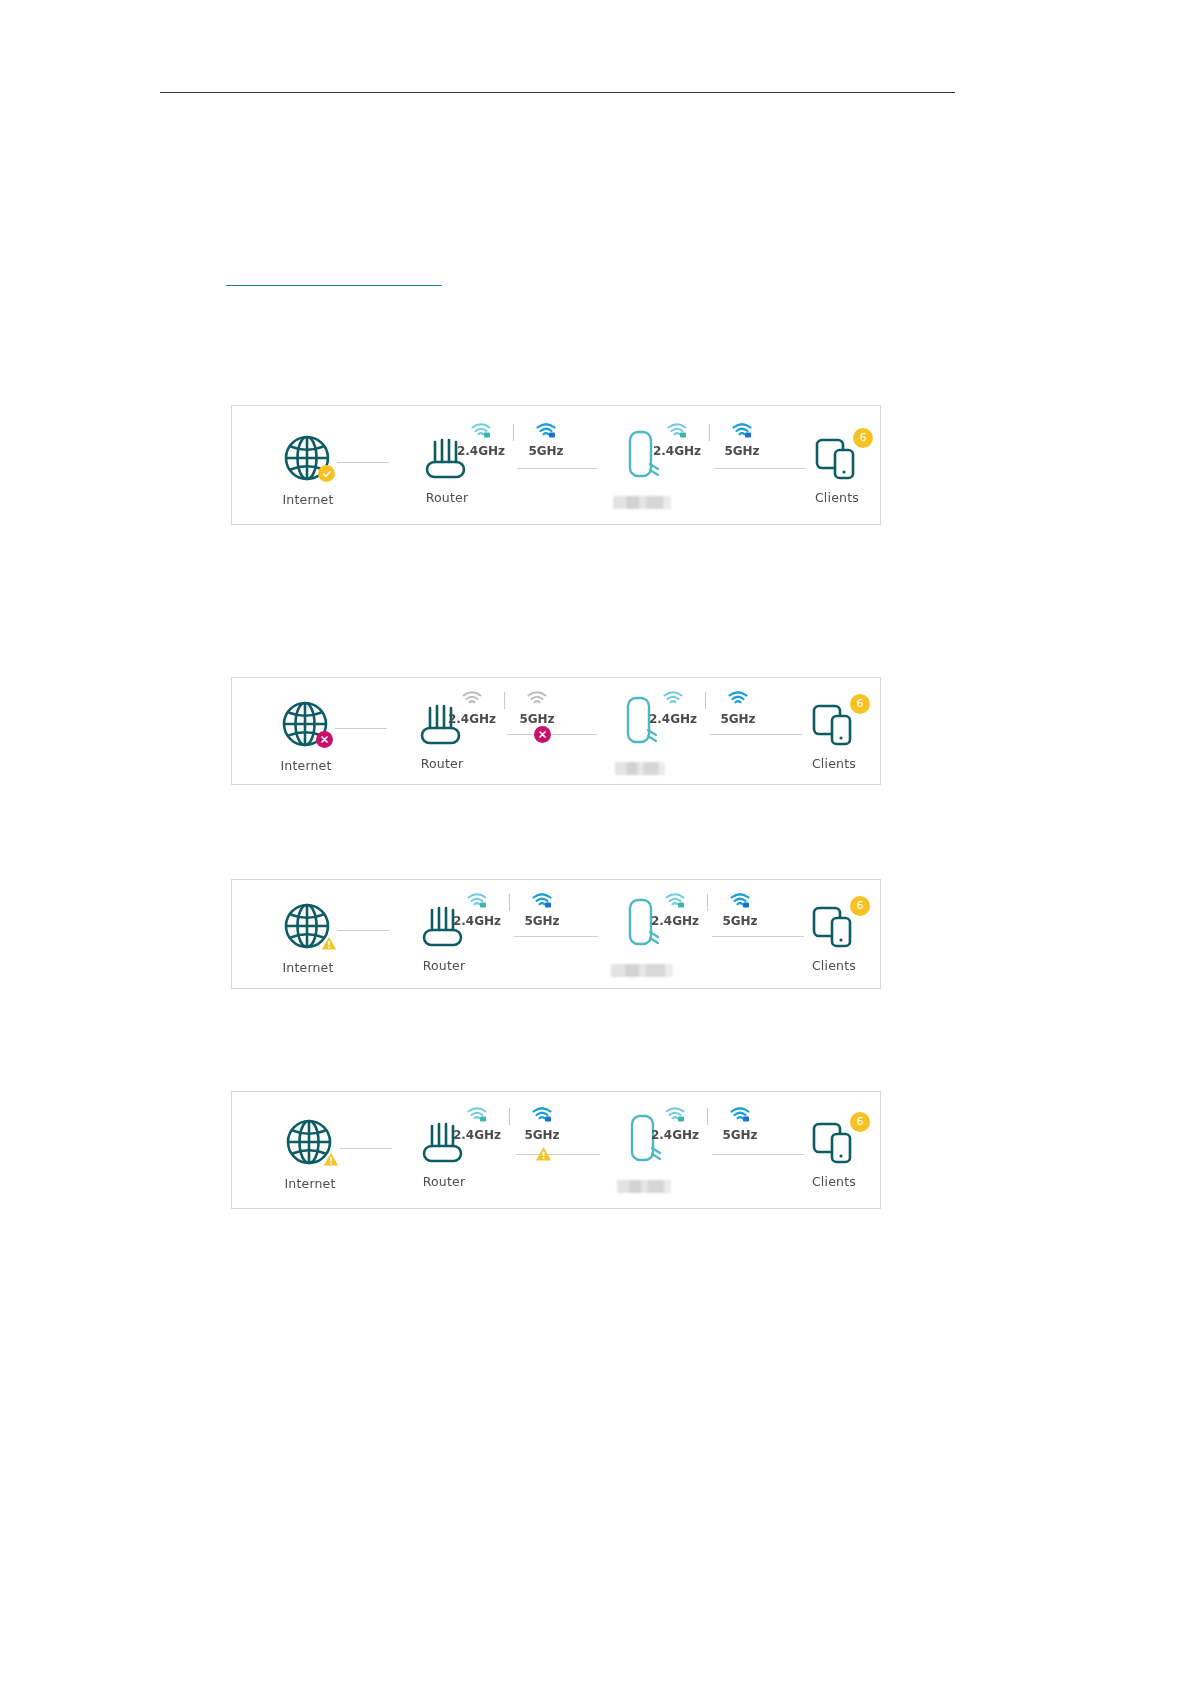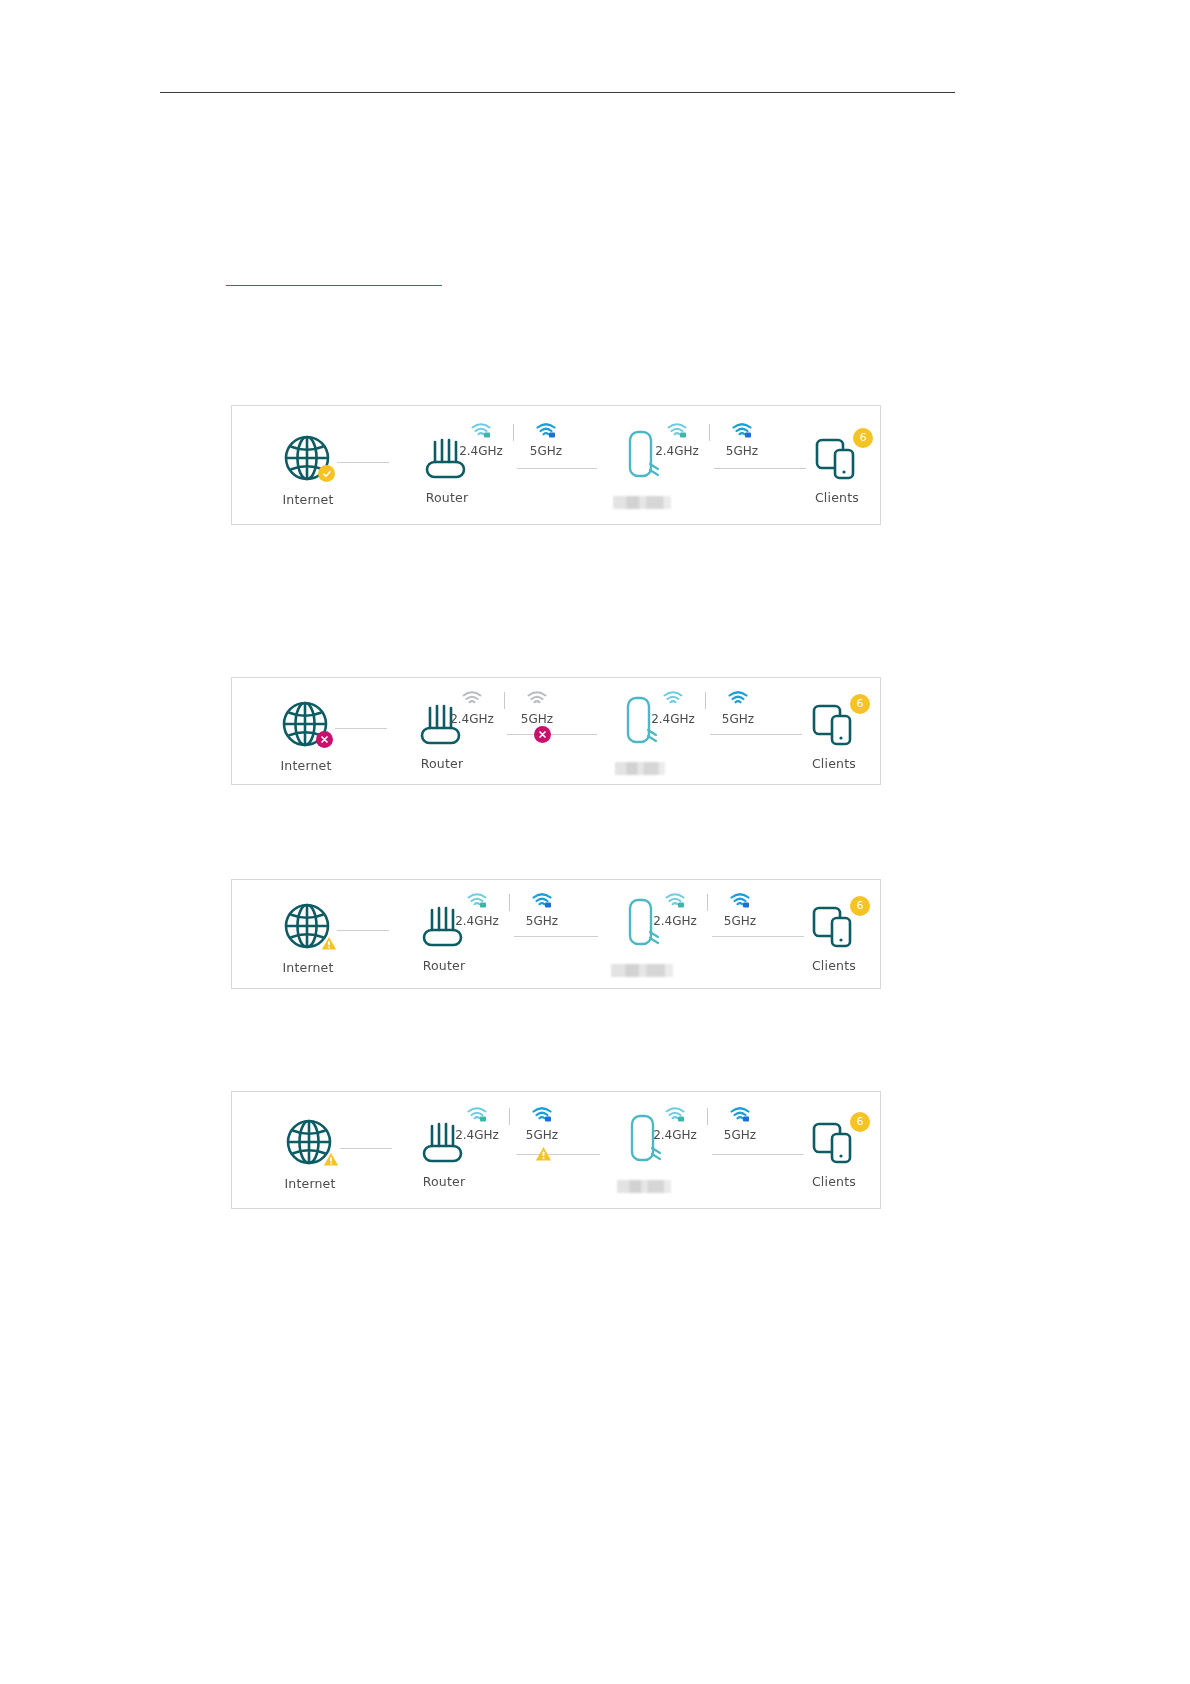--- a/index.html
+++ b/index.html
@@ -127,20 +127,21 @@
     align-items: center;
     justify-content: center;
   }
 
   
   .bands {
     position: absolute;
     display: flex;
     gap: 0px;
     align-items: flex-start;
+    font-weight: bold;
   }
   .band {
     width: 54px;
     text-align: center;
   }
   .band .band-label {
     font-size: 12px;
     color: #4c4c4c;
     margin-top: 1px;
     font-family: "DejaVu Sans", sans-serif;

